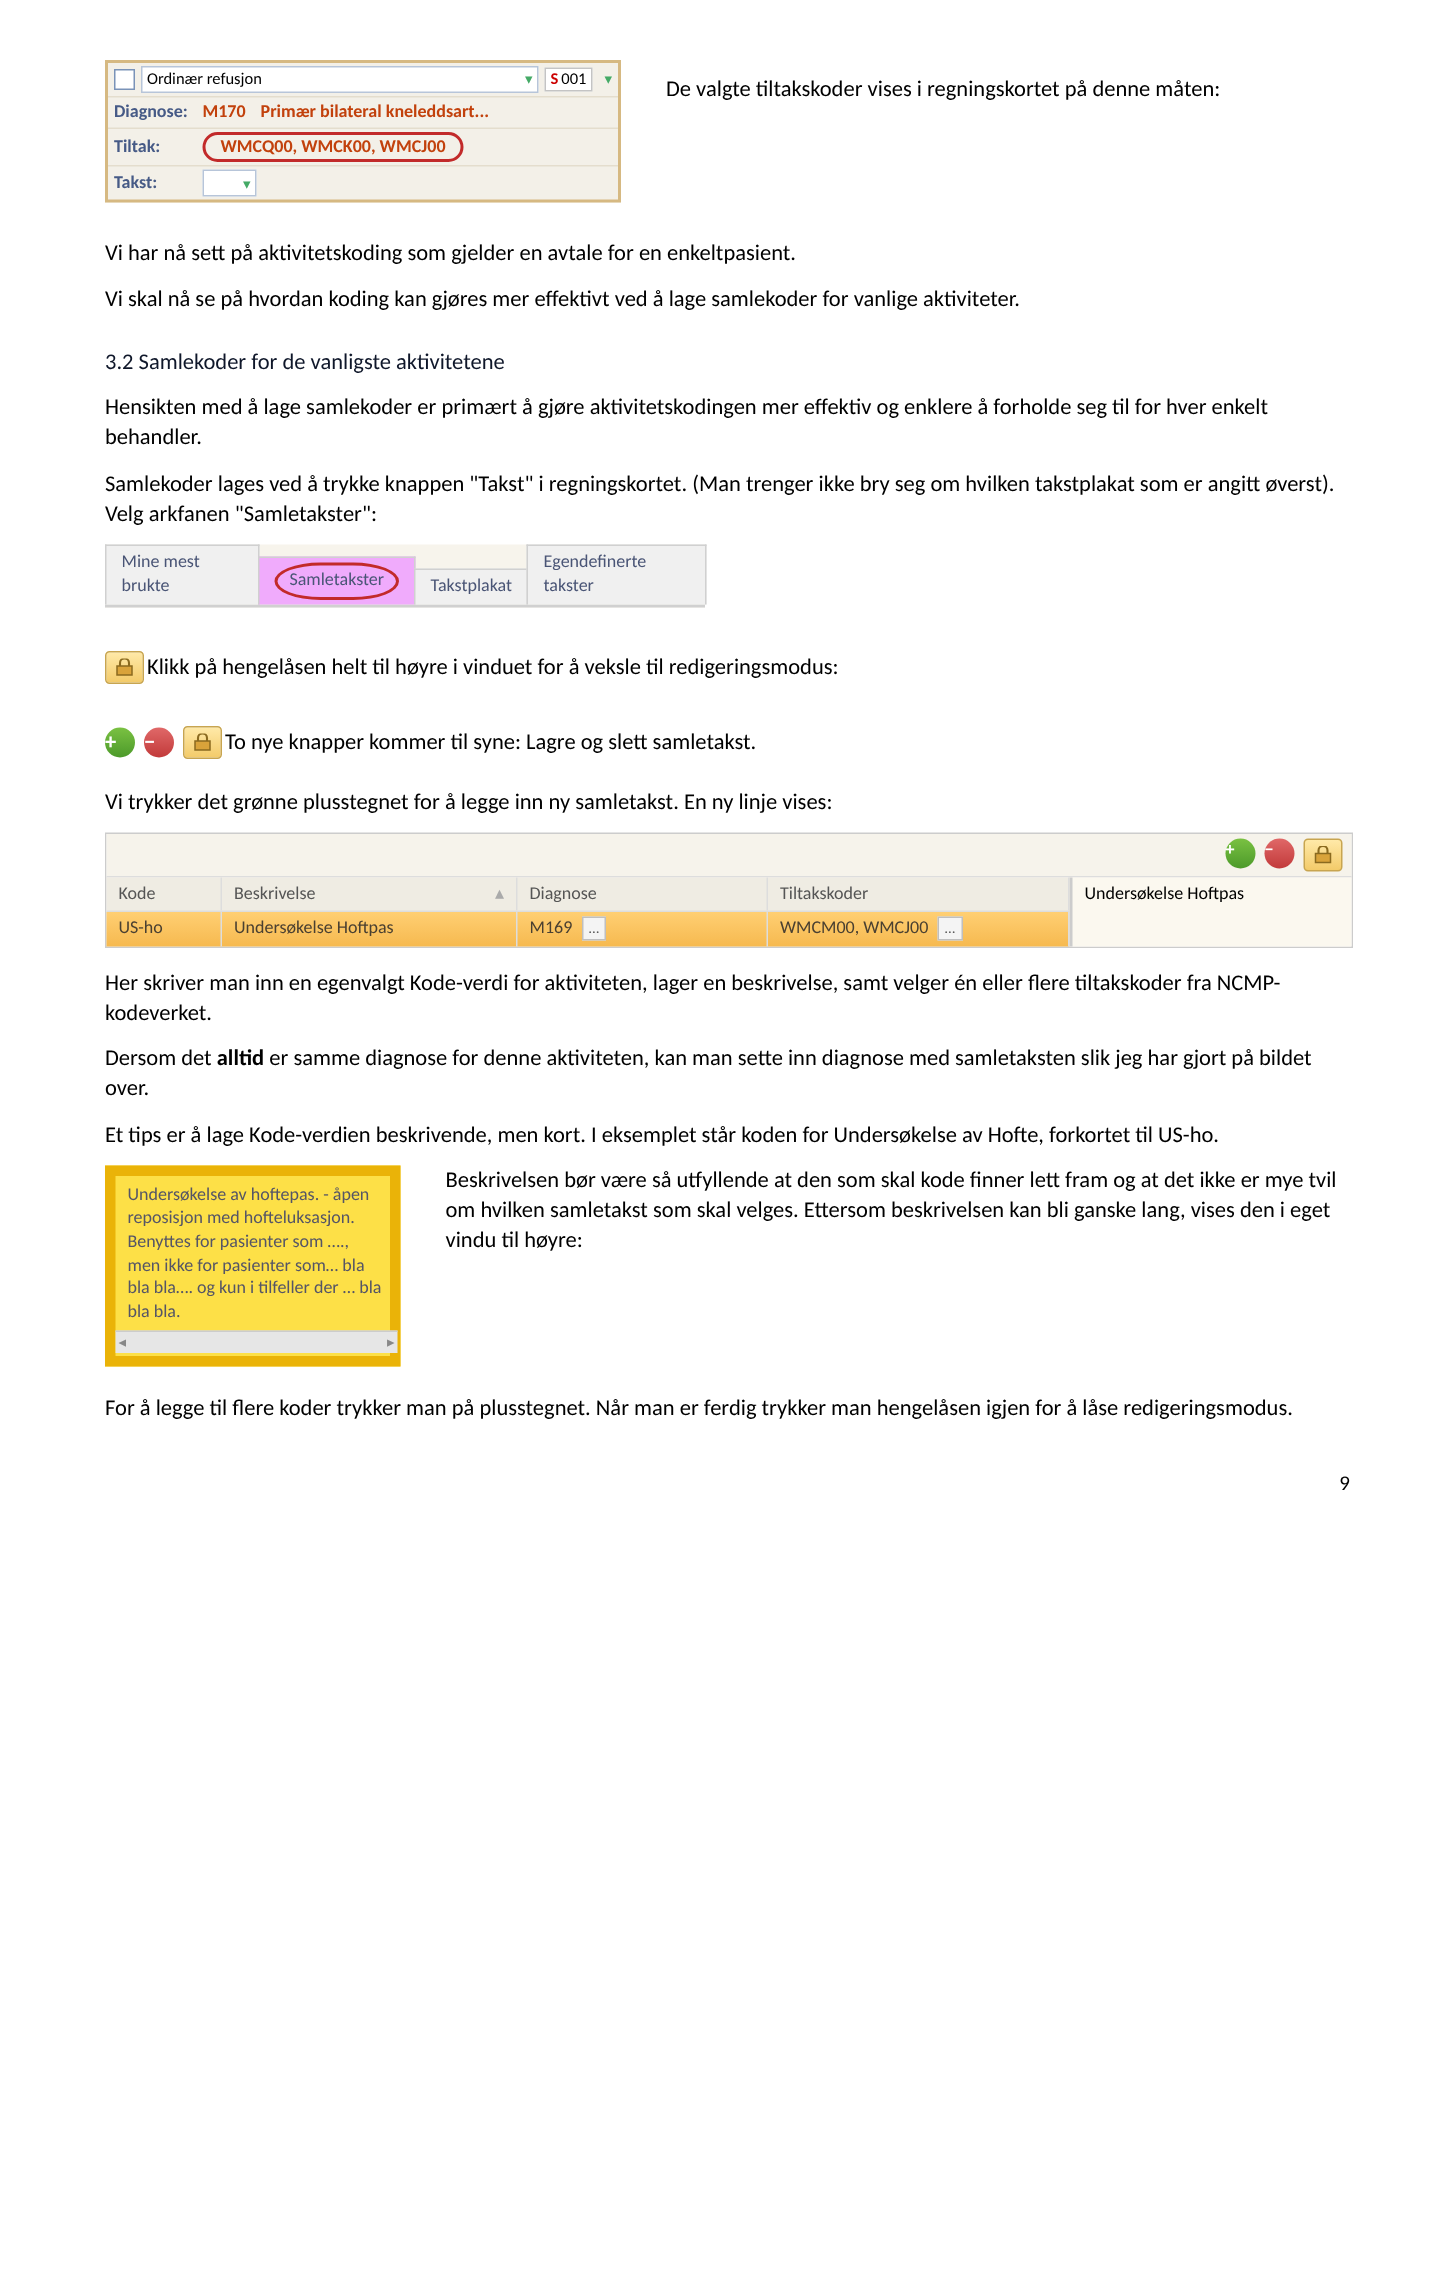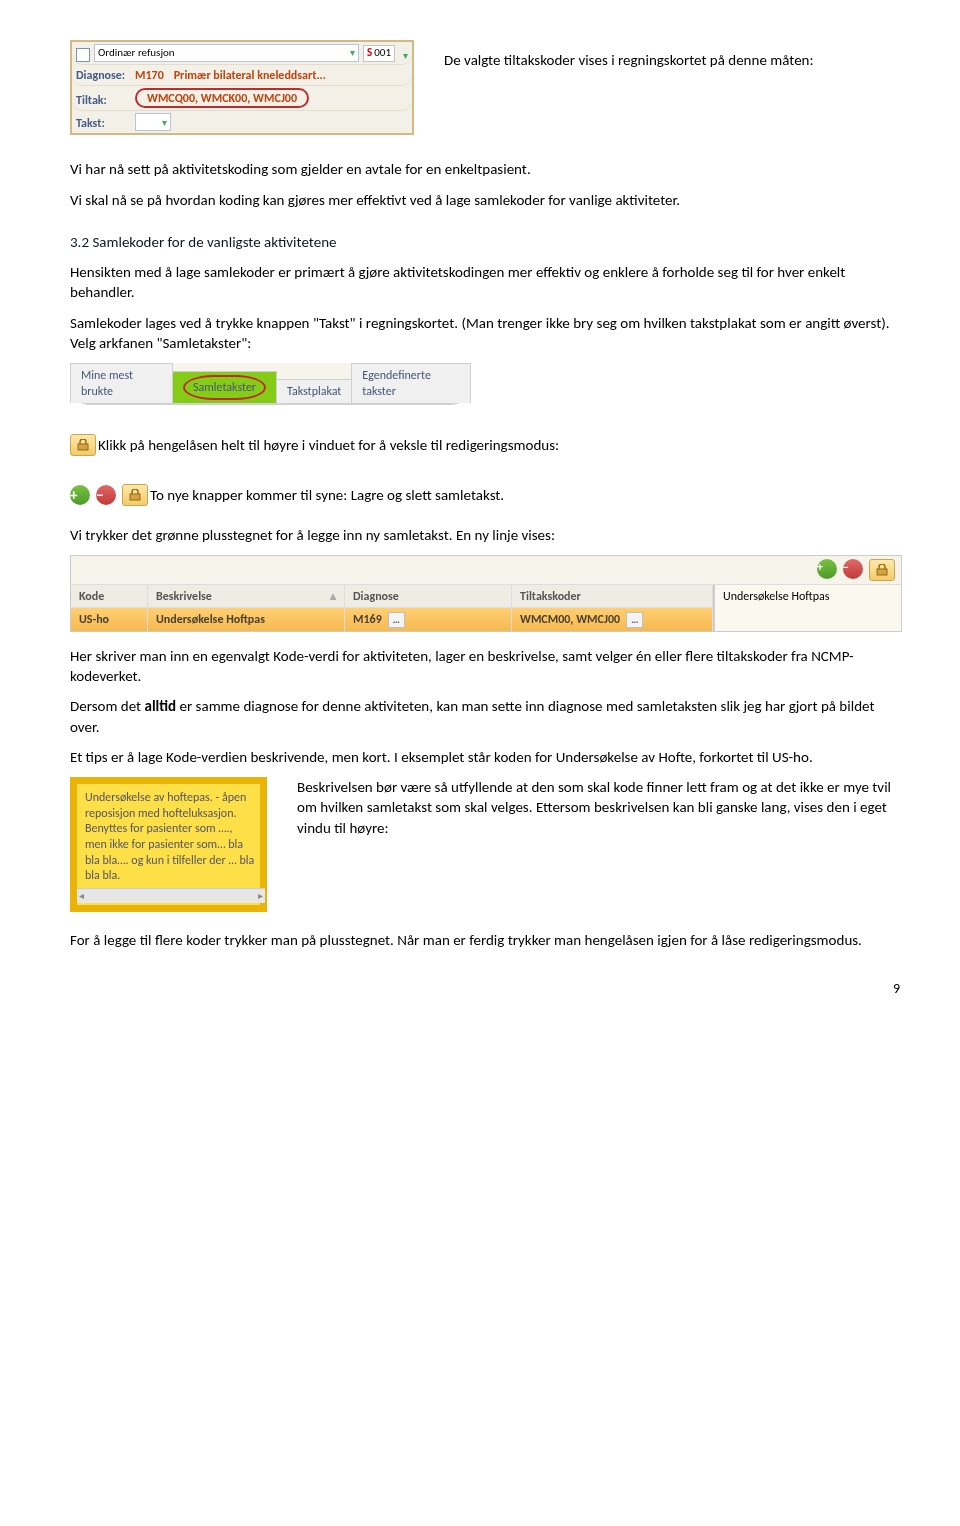--- a/index.html
+++ b/index.html
@@ -15,25 +15,24 @@
   }
   .regn-box {
     border: 2px solid #d6b982;
     background: #f3f0e8;
     width: 340px;
     font-size: 12px;
     margin-bottom: 14px;
   }
   .regn-row {
     display: flex;
-    align-items: flex-end;
+    align-items: center;
     padding: 2px 4px;
     border-bottom: 1px solid #e4ddcd;
     gap: 4px;
-    border-radius: 10px;
   }
   .regn-row:last-child { border-bottom: none; }
   .regn-label { width: 55px; color: #465a86; font-weight: bold; font-size: 12px; }
   .regn-val { font-weight: bold; color: #c2410c; }
   .regn-drop {
     flex: 1;
     border: 1px solid #b7c5d9;
     background: #fff;
     height: 16px;
     display: flex;
@@ -73,31 +72,30 @@
   p { margin: 10px 0; }
   .tabbar {
     display: flex;
     align-items: flex-end;
     gap: 0;
     background: #f7f4ec;
     border-bottom: 2px solid #d0d0d0;
     width: 400px;
     font-size: 12px;
     margin: 6px 0 20px 0;
-    border-radius: 19px;
   }
   .tab {
     padding: 3px 10px;
     border: 1px solid #d0d0d0;
     border-bottom: none;
     background: #f0f0f0;
     color: #4a5576;
     margin-right: -1px;
   }
-  .tab.active { background: #84cc16; }
+  .tab.active { background: #f0abfc; }
   .icon-row { display: flex; align-items: center; gap: 2px; margin: 10px 0; }
   .inline-block-text { flex: 1; }
   .icon-add { color: #fff; background: linear-gradient(#7ac142,#4c9a2a); border-color:#3d7f20; border-radius:50%; width:20px;height:20px; font-weight:bold; }
   .icon-del { color: #fff; background: linear-gradient(#e06868,#c23a3a); border-color:#972c2c; border-radius:50%; width:20px;height:20px; font-weight:bold; }
   .icon-lock {
     width: 24px; height: 20px; border: 1px solid #c8a550;
     background: linear-gradient(#ffe9a8,#f3cb6a);
     border-radius: 3px; display: inline-flex; align-items:center;justify-content:center;
   }
   .table-img {
@@ -106,21 +104,21 @@
   }
   .ti-toolbar {
     display: flex; justify-content: flex-end; gap: 6px;
     padding: 3px 6px; background: #f6f3eb; border-bottom: 1px solid #ddd;
   }
   .ti-head {
     display: flex; background: #efece3; border-bottom: 1px solid #ddd;
     color: #555;
   }
   .ti-head > div, .ti-row > div {
-    padding: 3px 8px; border-right: 1px solid #ddd; font-weight: bold;
+    padding: 3px 8px; border-right: 1px solid #ddd;
   }
   .col-kode { width: 60px; }
   .col-besk { width: 180px; }
   .col-diag { width: 150px; }
   .col-tilt { flex: 1; }
   .ti-row {
     display: flex; flex: 1; background: linear-gradient(#ffcf73,#f6b94f);
     color: #4a4031;
   }
   .ti-side {

